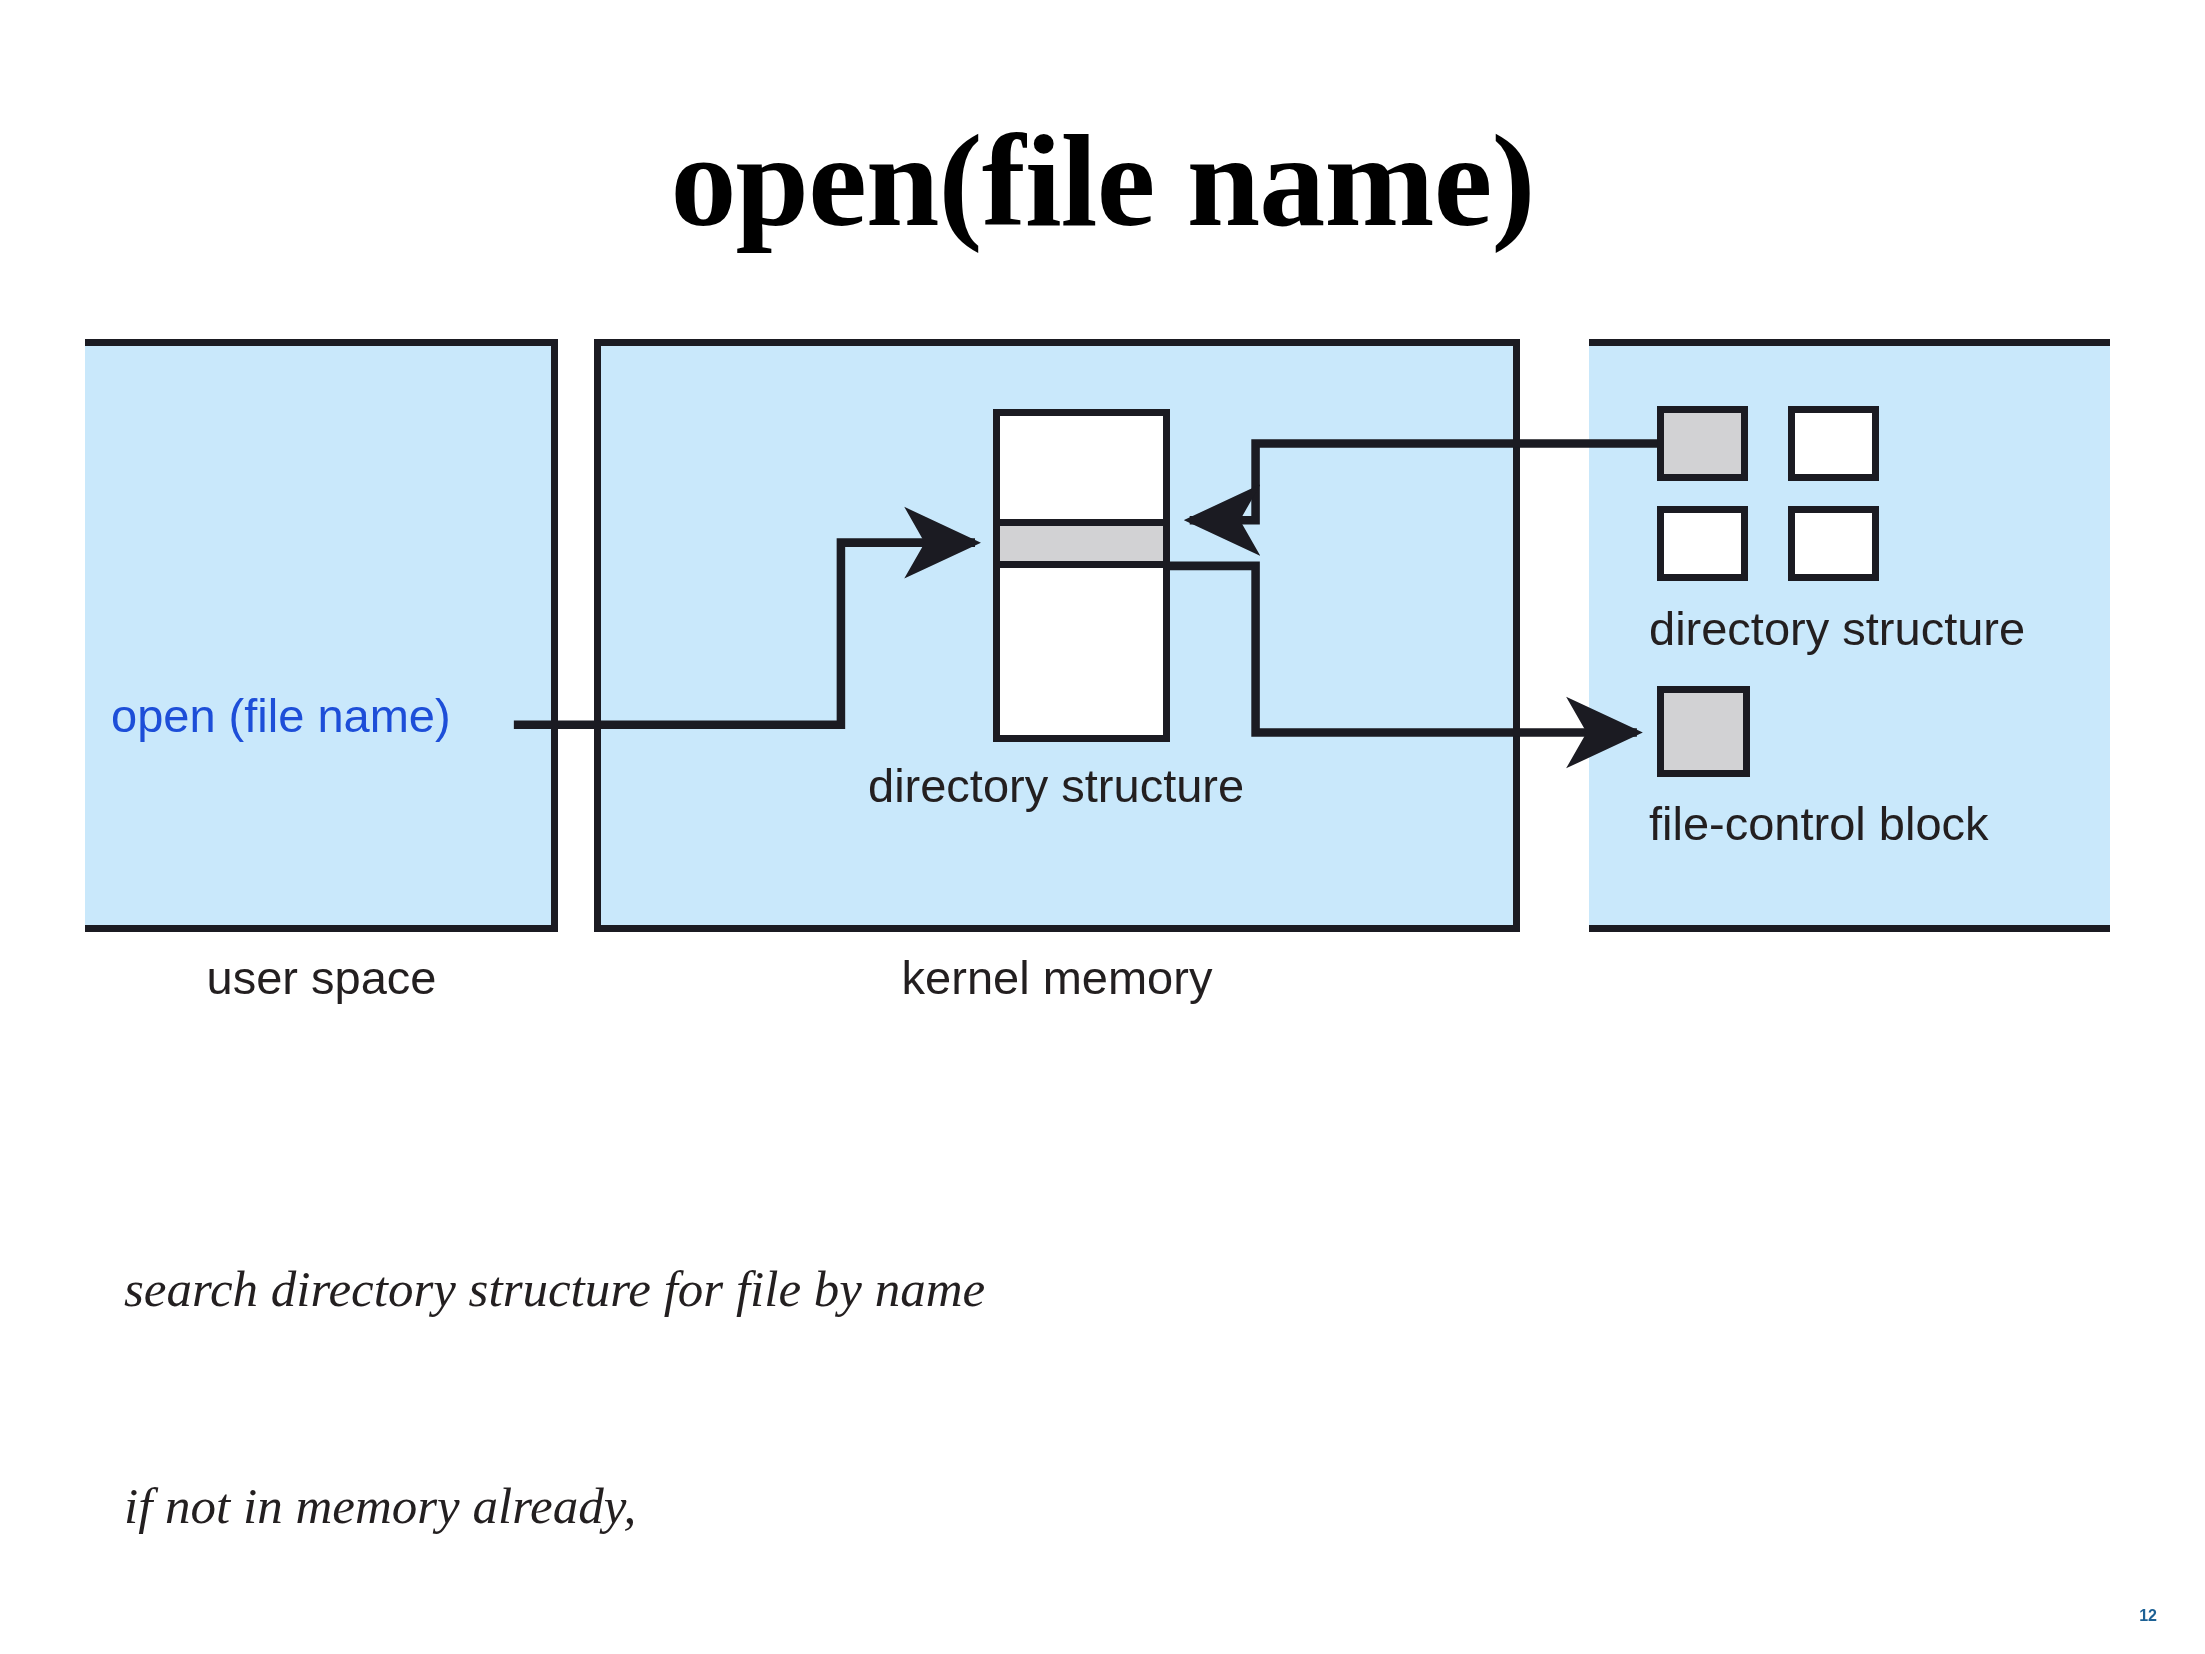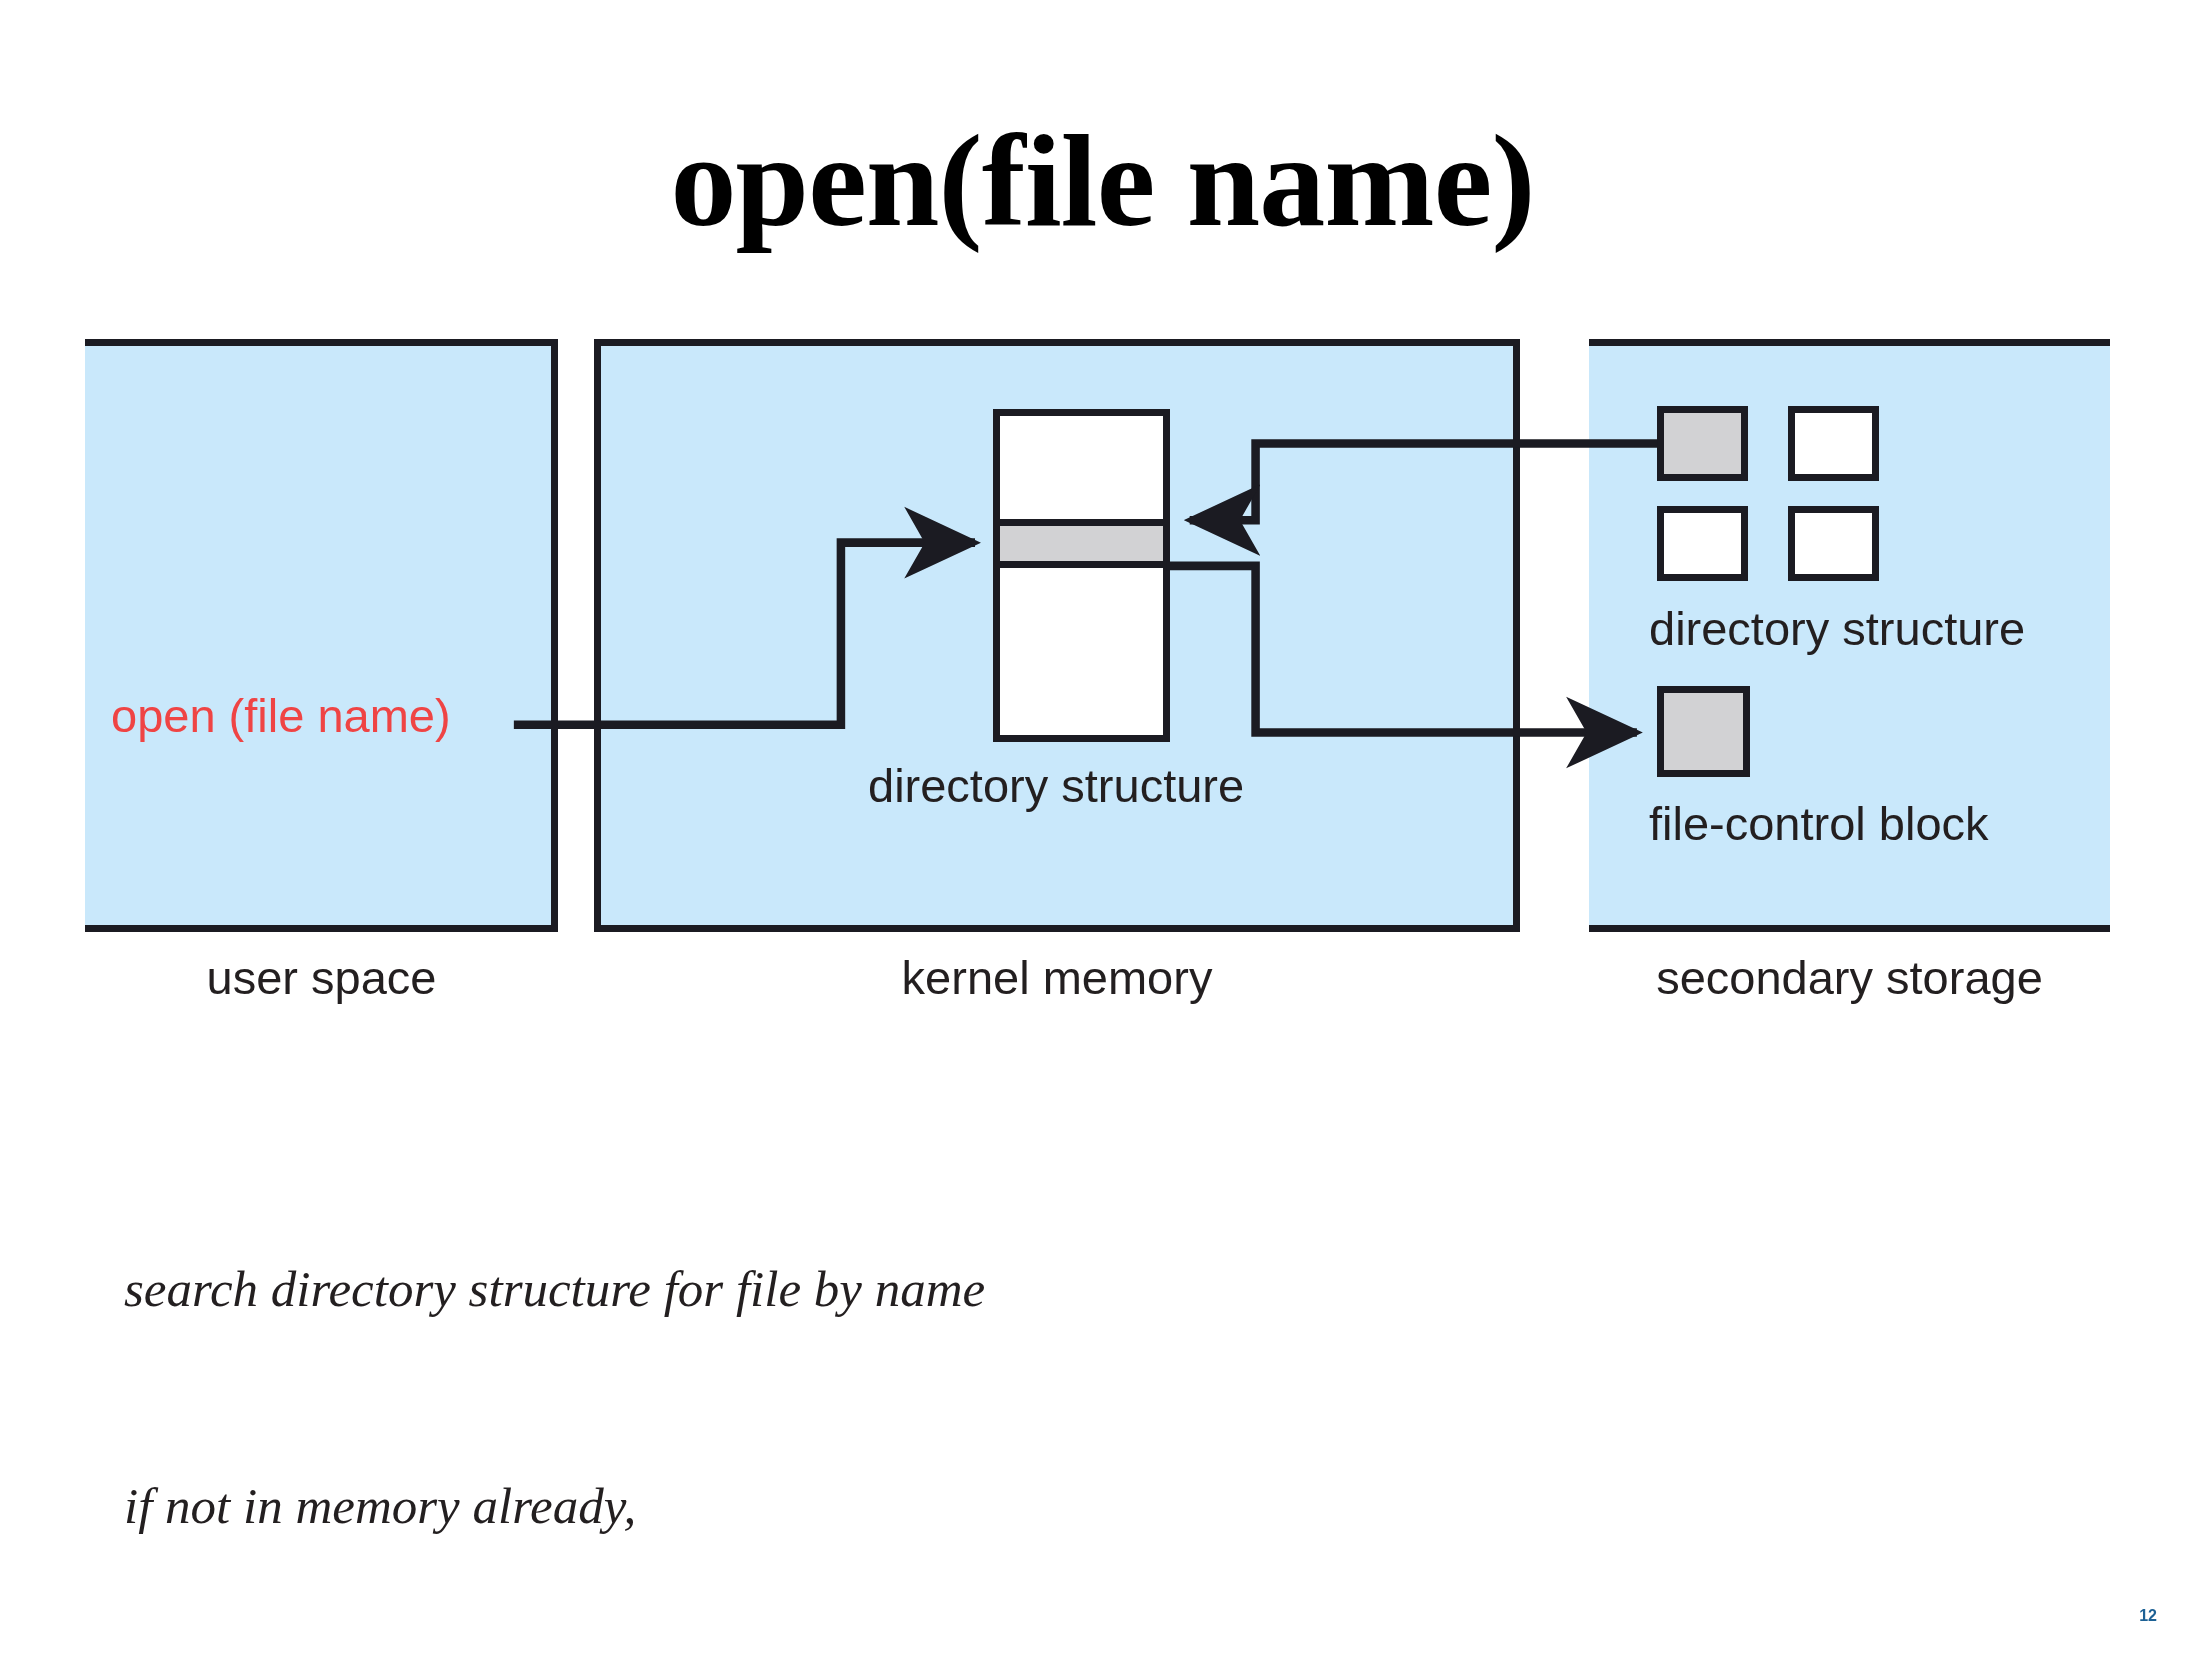--- a/index.html
+++ b/index.html
@@ -76,21 +76,21 @@
   #cap-user    { left: 85px;  top: 950px; width: 473px;  }
   #cap-kernel  { left: 594px;  top: 950px; width: 926px; }
   #cap-storage { left: 1589px; top: 950px; width: 521px;  }
 
   
   #open-call-label {
     position: absolute;
     left: 111px;
     top: 688px;
     font-size: 47px;
-    color: #ef4444;
+    color: #1d4ed8;
     white-space: nowrap;
   }
 
   
   #kernel-dir-box {
     position: absolute;
     left: 993px;
     top: 409px;
     width: 177px;
     height: 333px;
@@ -224,21 +224,20 @@
 
       <path d="M 663,935 L 1085,935 L 1085,700 L 1258,700" fill="none" stroke="#1b1b22" stroke-width="11" marker-end="url(#ah-right)"></path>
 
       <path d="M 2138,572 L 1620,572 L 1620,671 L 1535,671" fill="none" stroke="#1b1b22" stroke-width="11" marker-end="url(#ah-left)"></path>
 
       <path d="M 1505,730 L 1620,730 L 1620,945 L 2112,945" fill="none" stroke="#1b1b22" stroke-width="11" marker-end="url(#ah-right)"></path>
     </svg>
 
     <div class="panel-caption" id="cap-user">user space</div>
     <div class="panel-caption" id="cap-kernel">kernel memory</div>
-    <div class="panel-caption" id="cap-storage">secondary storage</div>
 
   </div>
 
   <div id="body-text">
     <div class="body-line">search directory structure for file by name</div>
     <div class="body-line">if not in memory already,</div>
     
     
   </div>
 

